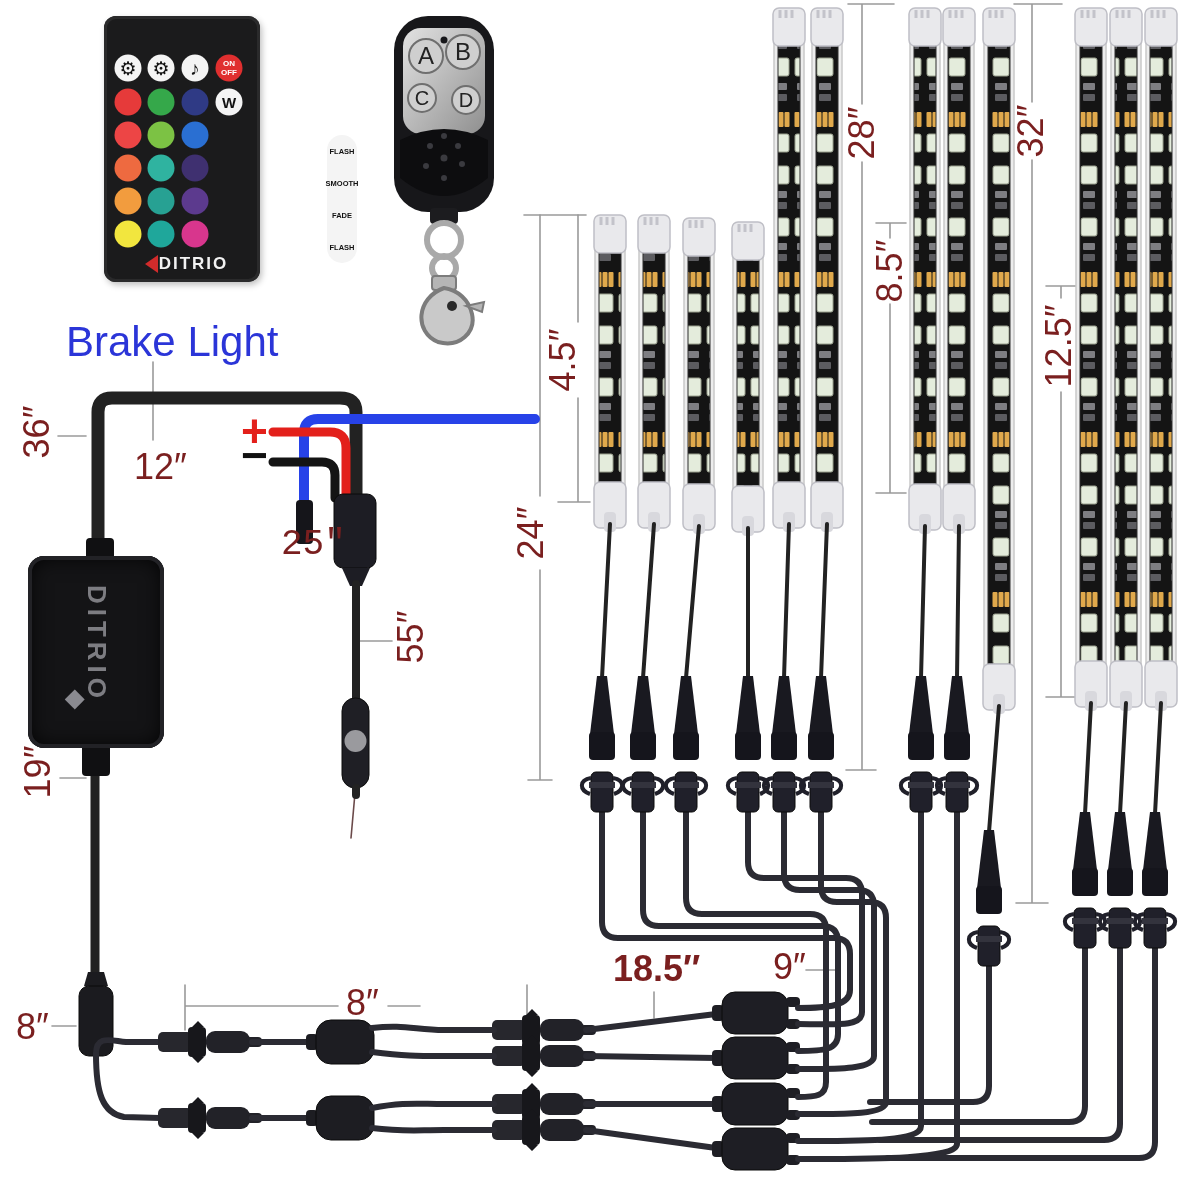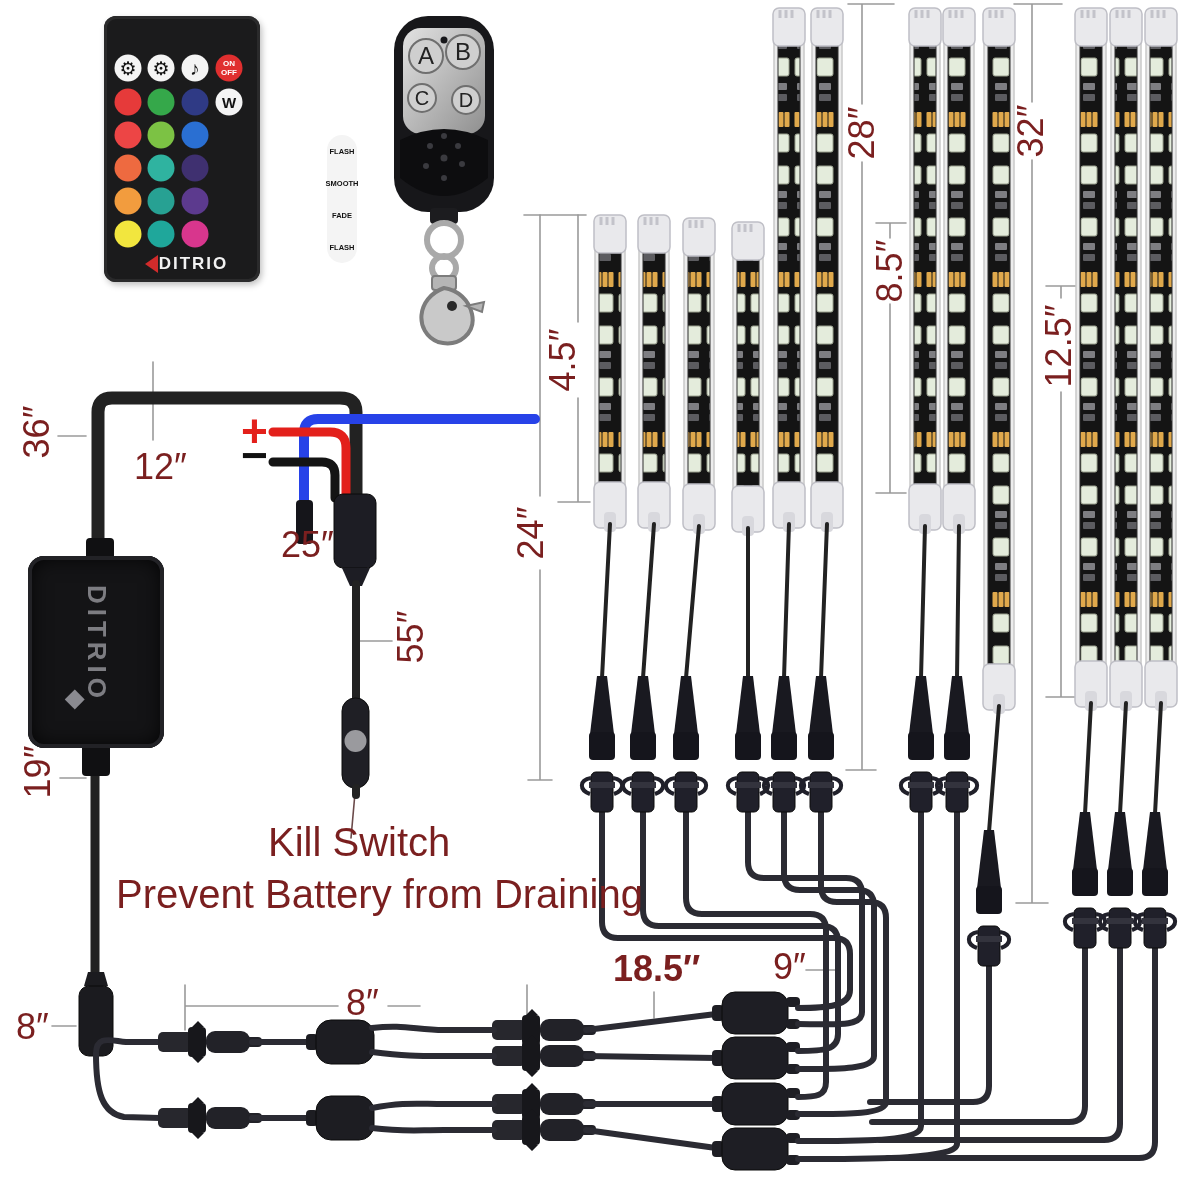--- a/index.html
+++ b/index.html
@@ -397,29 +397,28 @@
     </svg>
   </div>
 
   <div class="stub" style="left:86px;top:538px;width:28px;height:22px;"></div>
   <div class="stub" style="left:82px;top:744px;width:28px;height:32px;"></div>
   <div class="cbox">
     <div class="brand">DITRIO</div>
     <div class="mark">◆</div>
   </div>
 
+  <div class="brake" style="left:66px;top:318px;">Brake Light</div>
   <div class="lbl rot" style="left:37px;top:432px;">36″</div>
   <div class="lbl" style="left:134px;top:446px;text-align:center;">12″</div>
   <div class="plus" style="left:241px;top:408px;">+</div>
   <div class="minus" style="left:241px;top:432px;">−</div>
-  <div class="lbl" style="left:281px;top:524px;">25″</div>
+  <div class="lbl" style="left:281px;top:524px;font-family:Liberation Mono, monospace;">25″</div>
   <div class="lbl rot" style="left:411px;top:637px;">55″</div>
   <div class="lbl rot" style="left:38px;top:772px;">19″</div>
-  <div class="kill" style="left:268px;top:820px;">Kill Switch</div>
-  <div class="kill" style="left:116px;top:872px;">Prevent Battery from Draining</div>
   <div class="lbl rot" style="left:531px;top:533px;">24″</div>
   <div class="lbl rot" style="left:563px;top:360px;">4.5″</div>
   <div class="lbl rot" style="left:862px;top:133px;">28″</div>
   <div class="lbl rot" style="left:890px;top:271px;">8.5″</div>
   <div class="lbl rot" style="left:1031px;top:131px;">32″</div>
   <div class="lbl rot" style="left:1059px;top:346px;">12.5″</div>
   <div class="lbl" style="left:16px;top:1006px;">8″</div>
   <div class="lbl" style="left:346px;top:982px;">8″</div>
   <div class="lbl" style="left:613px;top:948px;font-weight:bold;">18.5″</div>
   <div class="lbl" style="left:773px;top:946px;">9″</div>

